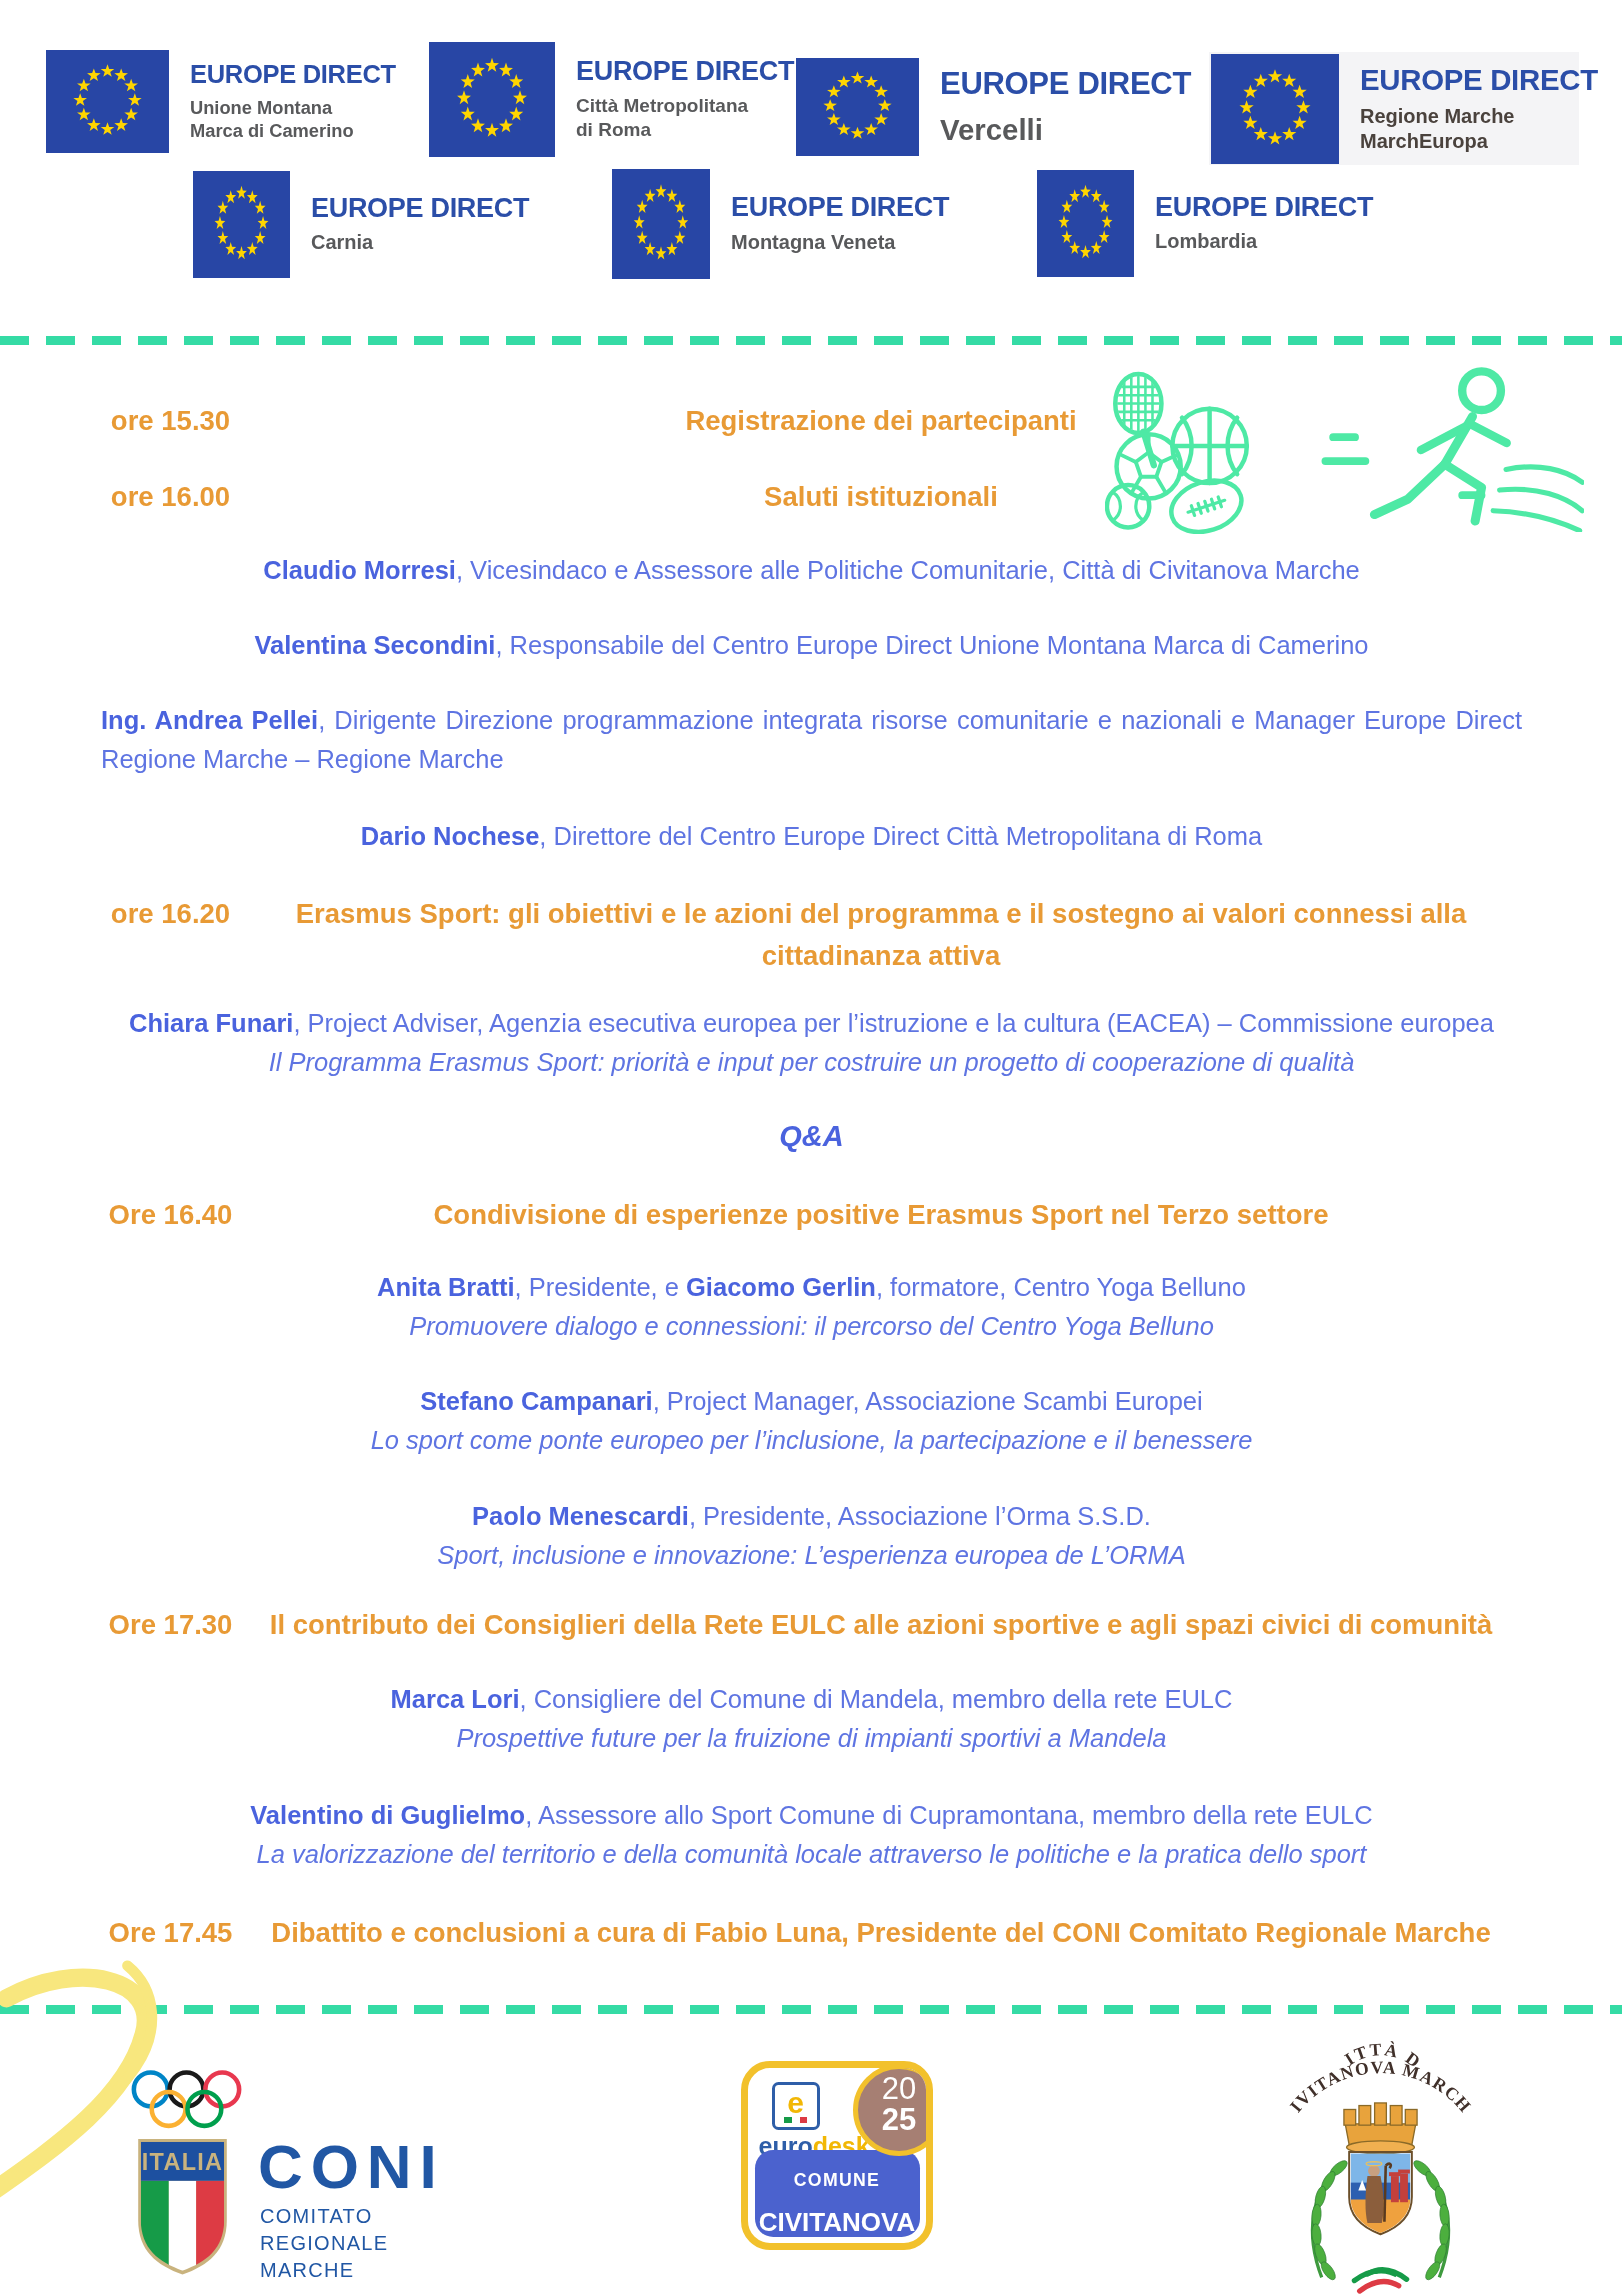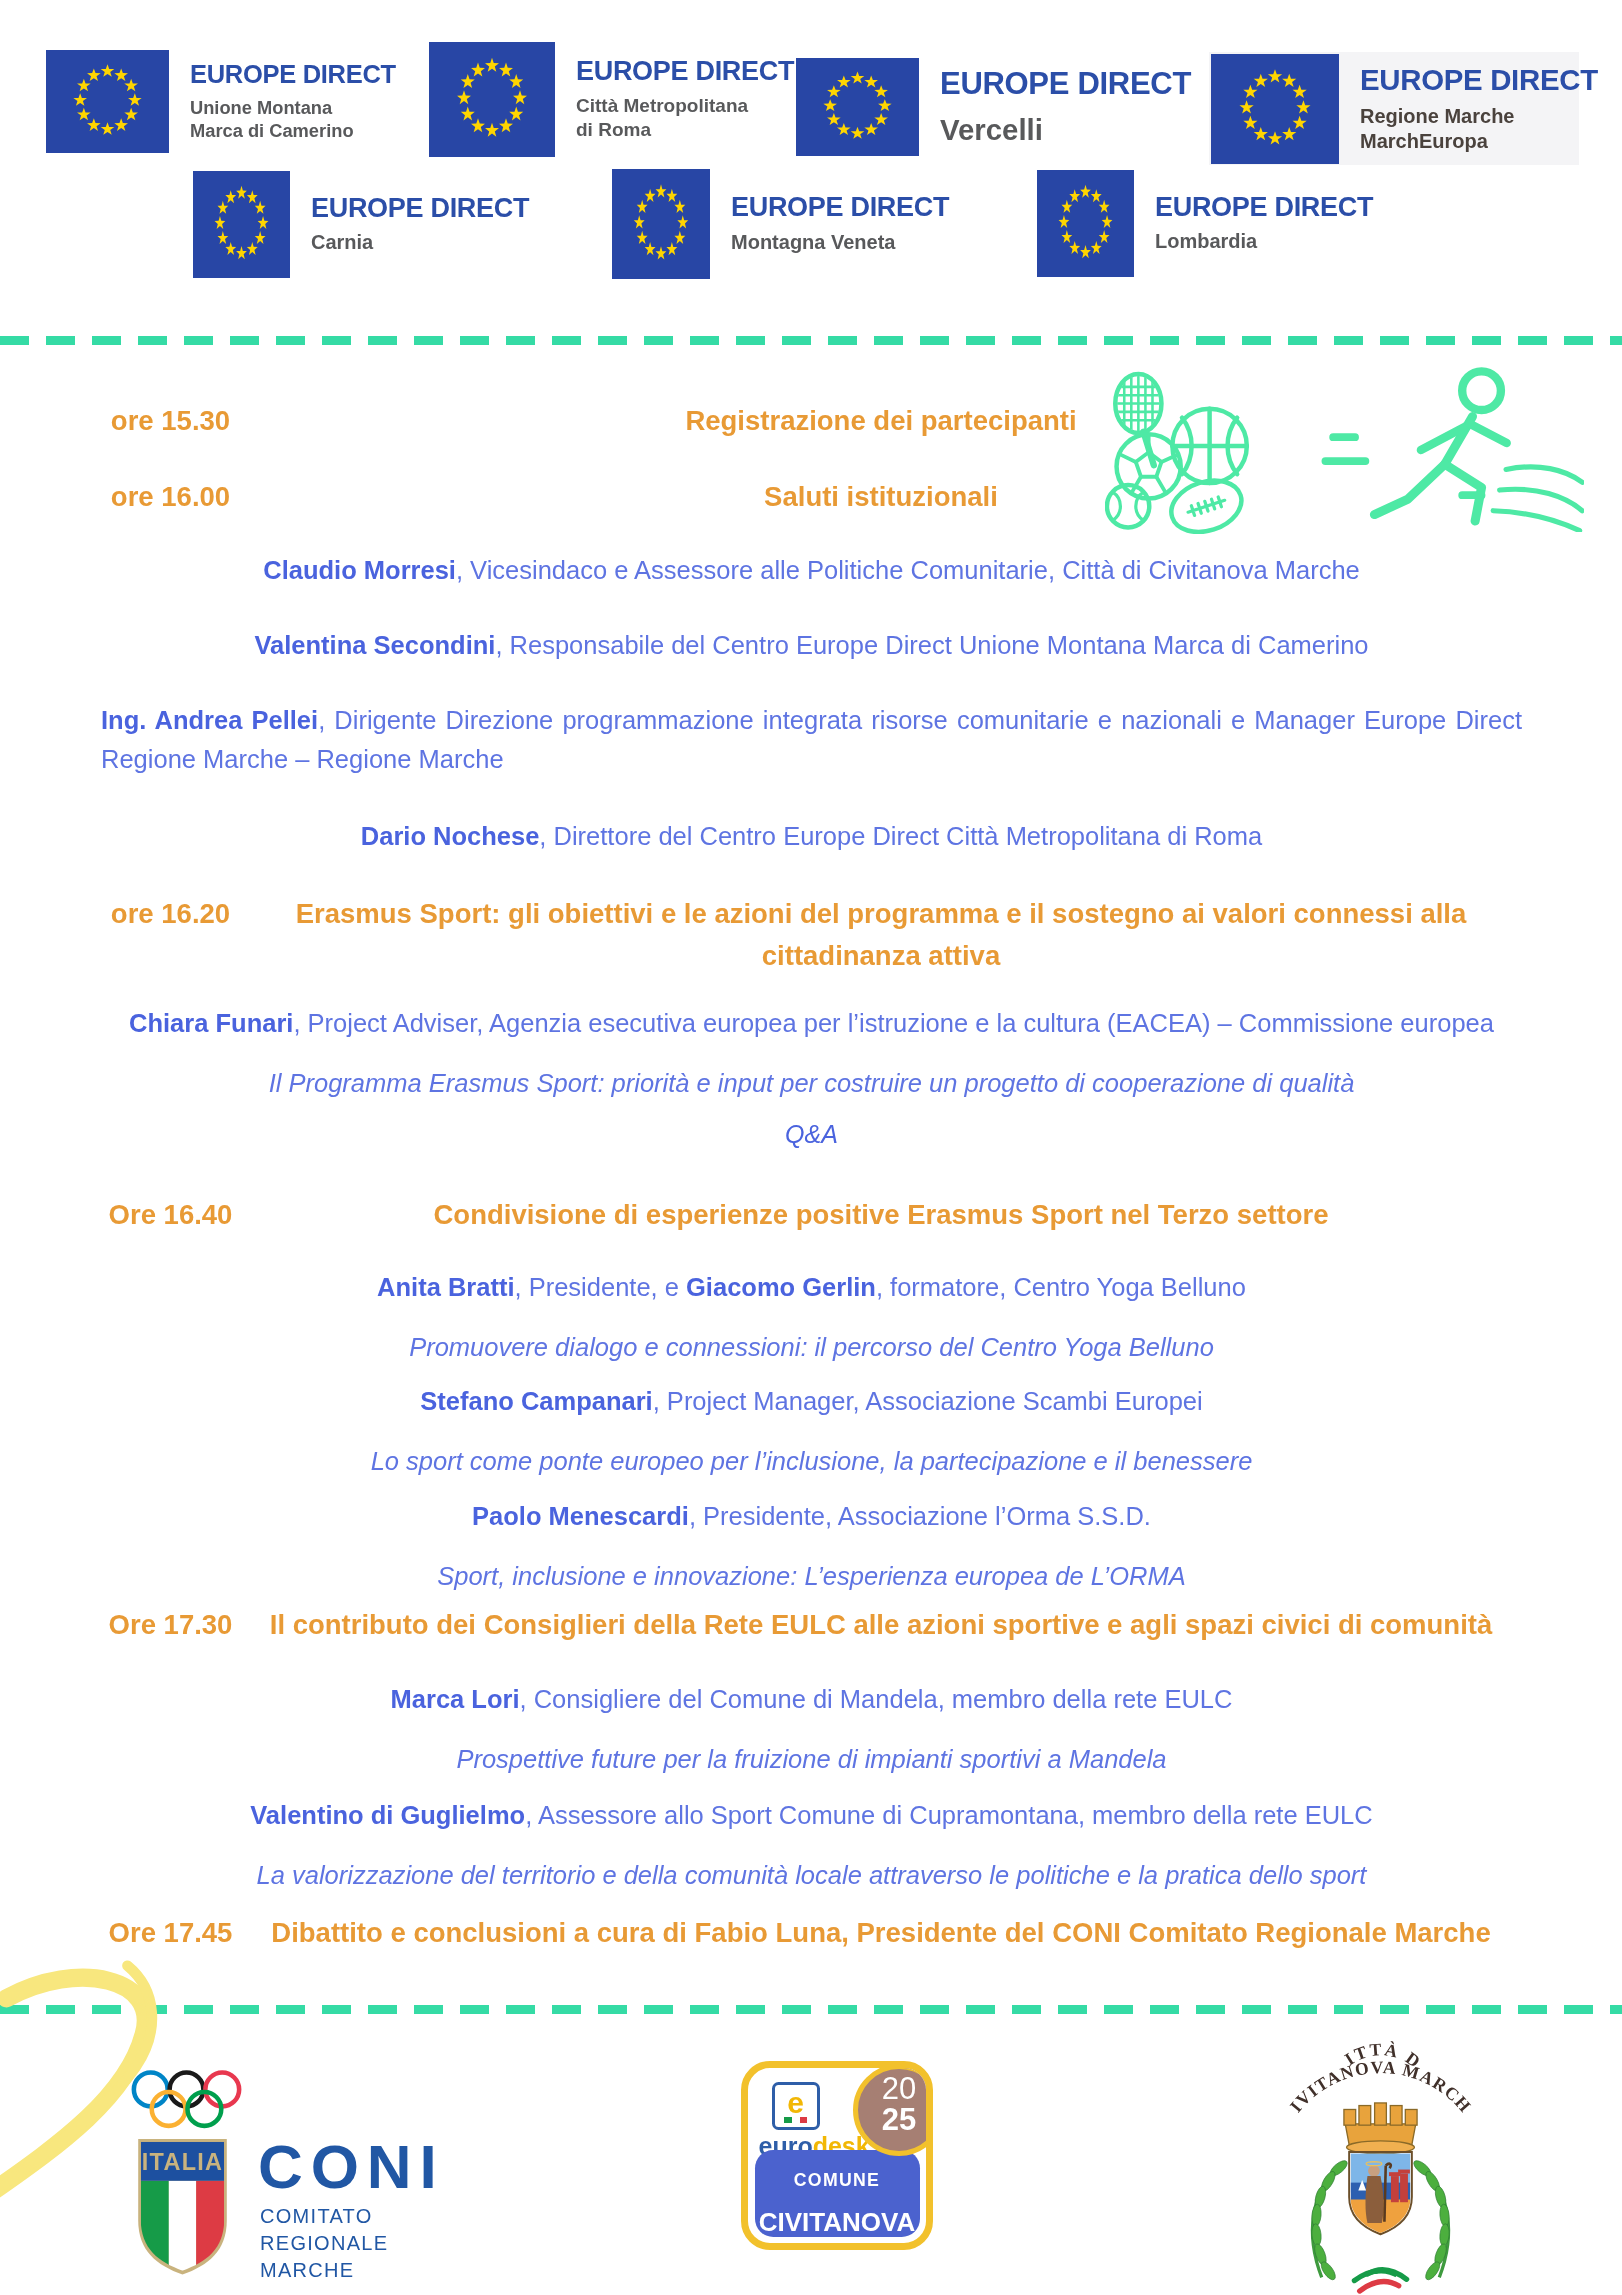--- a/index.html
+++ b/index.html
@@ -25,23 +25,23 @@
   .dash-top{top:336px;}
   .dash-bottom{top:2005px;}
 
   
   .row{position:absolute;left:101px;width:1421px;text-align:center;}
   .session{display:flex;color:#E89A35;font-weight:700;font-size:27.5px;line-height:42px;}
   .session .time{flex:0 0 139px;}
   .session .title{flex:1;}
   .speaker{color:#5E74E2;font-size:25.5px;line-height:39px;}
   .speaker .name{font-weight:700;color:#4A63DE;}
-  .note{font-style:italic;margin-top:21px;color:#5E74E2;}
+  .note{font-style:italic;margin-top:0;color:#5E74E2;}
   .justify{text-align:justify;}
-  .qa{color:#4A63DE;font-weight:400;font-style:italic;font-size:25px;}
+  .qa{color:#4A63DE;font-weight:700;font-style:italic;font-size:29px;}
 
   
   .coni{position:absolute;left:128px;top:2047px;width:366px;height:236px;}
   .coni-rings{position:absolute;left:3.3px;top:21px;}
   .coni-shield{position:absolute;left:5.2px;top:89px;}
   .coni-word{position:absolute;left:130px;top:84px;font-size:62px;font-weight:700;
              color:#2157A4;letter-spacing:7.9px;}
   .coni-sub{position:absolute;left:132px;top:156px;font-size:20px;color:#2157A4;
             letter-spacing:1.3px;line-height:27px;font-weight:400;}
 

